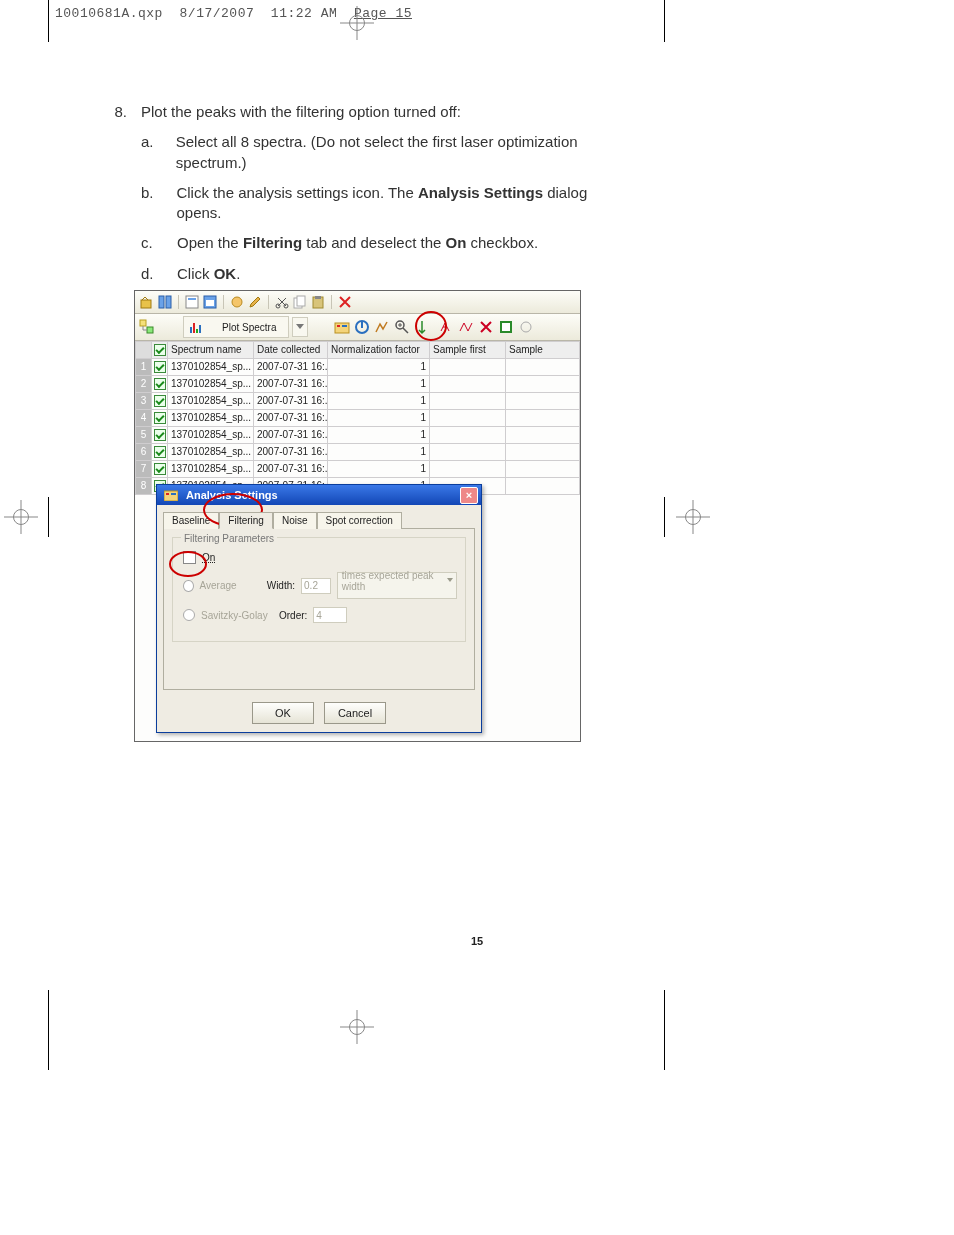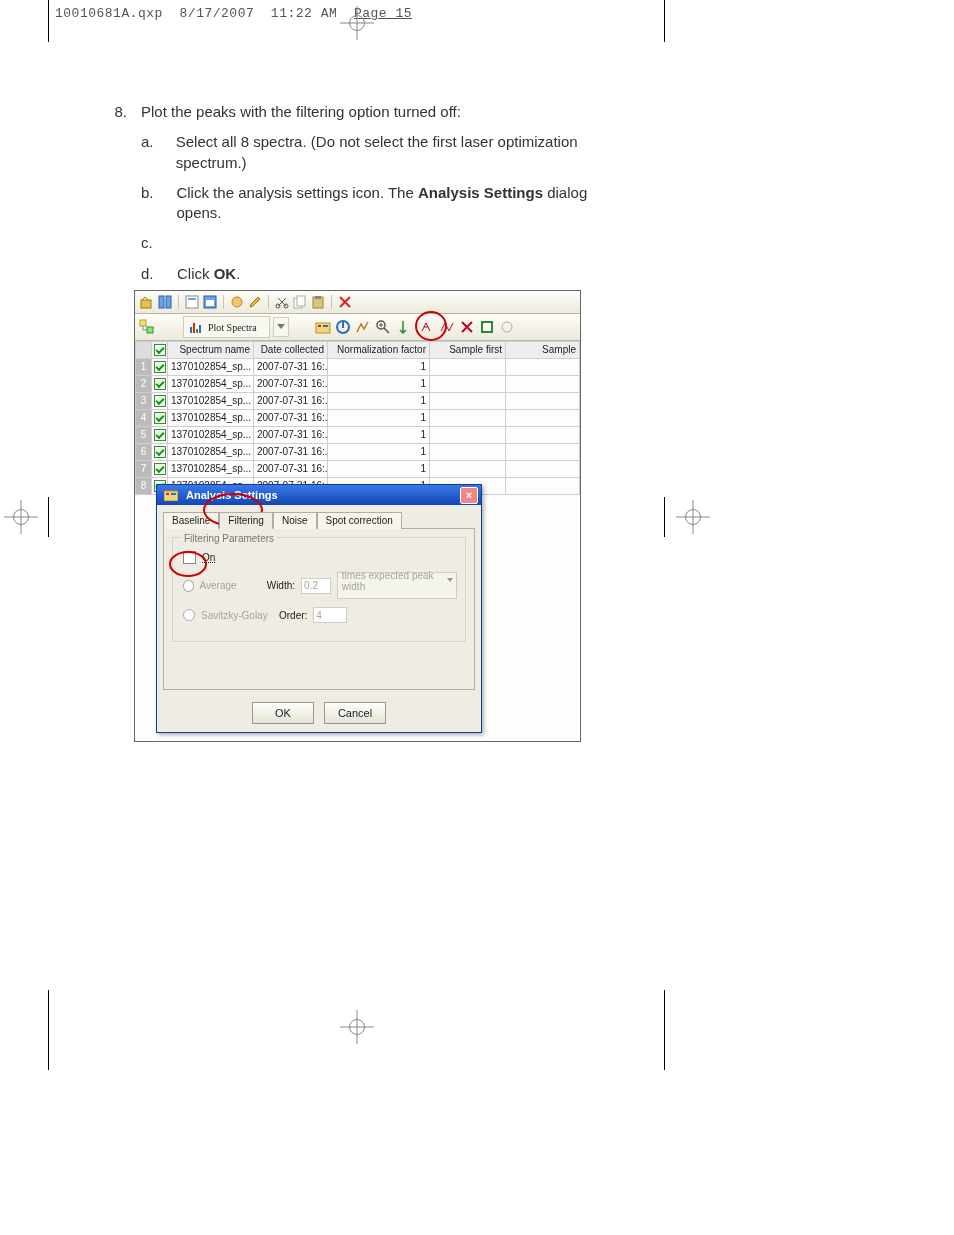--- a/index.html
+++ b/index.html
@@ -22,28 +22,28 @@
 .sub{display:flex;column-gap:14px;margin:10px 0 0 36px;}
 .sub-lt{width:22px;}
 
 .shot{position:absolute;left:134px;top:290px;width:445px;height:450px;border:1px solid #666;background:#fdfdfc;font-family:Tahoma,Arial,sans-serif;font-size:10px;color:#222;overflow:hidden;}
 
 .tbar{display:flex;align-items:center;height:22px;border-bottom:1px solid #b9b6a8;padding:0 4px;gap:2px;background:linear-gradient(#fdfdf8,#eceadb);}
 .tbar .sep{width:1px;height:14px;background:#c8c5b6;margin:0 3px;}
 .ticon{width:16px;height:16px;display:flex;align-items:center;justify-content:center;}
 .ticon svg{display:block;}
 .tbar2{display:flex;align-items:center;height:26px;border-bottom:1px solid #b9b6a8;padding:0 4px;gap:4px;background:linear-gradient(#fdfdf8,#eceadb);}
-.plot-btn{display:flex;align-items:center;gap:6px;height:20px;padding:0 12px 0 6px;border:1px solid #cfcdbe;background:#f9f8f0;font-family:Liberation Serif, serif;}
+.plot-btn{display:flex;align-items:center;gap:20px;height:20px;padding:0 12px 0 6px;border:1px solid #cfcdbe;background:#f9f8f0;}
 .plot-btn .bars span{display:inline-block;width:2px;margin-right:1px;background:#2a6fbf;}
 .plot-btn .bars{display:flex;align-items:flex-end;height:12px;}
 .drop{width:14px;height:18px;border:1px solid #cfcdbe;display:flex;align-items:center;justify-content:center;background:#f9f8f0;margin-left:-1px;}
 
 .stable{width:100%;border-collapse:collapse;table-layout:fixed;}
 .stable th,.stable td{border:1px solid #cfcdcf;padding:1px 3px;height:14px;line-height:14px;white-space:nowrap;overflow:hidden;font-size:10px;}
-.stable th{background:#eee;font-weight:normal;text-align:right;}
+.stable th{background:#eee;font-weight:normal;text-align:left;}
 .rownum{width:14px;text-align:center;background:#bbb;color:#fff;font-size:9px;}
 .chkcell{width:14px;padding:1px!important;}
 .chkcell .c{width:10px;height:10px;border:1px solid #3a8a3a;background:#eaffea;position:relative;margin:auto;}
 .chkcell .c::after{content:"";position:absolute;left:1px;top:2px;width:6px;height:3px;border-left:2px solid #1a8a1a;border-bottom:2px solid #1a8a1a;transform:rotate(-45deg);}
 .norm{text-align:right;padding-right:6px;}
 
 .callout{position:absolute;border:2px solid #c00;border-radius:50%;pointer-events:none;}
 
 .dialog{position:absolute;left:156px;top:484px;width:324px;border:1px solid #0a3d9c;background:#efece3;font-family:Tahoma,Arial,sans-serif;font-size:10px;box-shadow:2px 2px 4px rgba(0,0,0,.3);}
 .dlg-title{height:20px;background:linear-gradient(#3a78e7,#1246b5);display:flex;align-items:center;justify-content:space-between;padding:0 3px;}
@@ -105,20 +105,21 @@
     <div class="sub">
         <div class="sub-lt">a.</div>
       <div><span>Select all 8 spectra. (Do not select the first laser optimization spectrum.)</span></div>
       </div>
     <div class="sub">
         <div class="sub-lt">b.</div>
       <div><span>Click the analysis settings icon. The </span><b>Analysis Settings</b><span> dialog opens.</span></div>
       </div>
     <div class="sub">
         <div class="sub-lt">c.</div>
+      <div><span>Open the </span><b>Filtering</b><span> tab and deselect the </span><b>On</b><span> checkbox.</span></div>
       </div>
     <div class="sub">
         <div class="sub-lt">d.</div>
       <div><span>Click </span><b>OK</b><span>.</span></div>
       </div>
   </div>
 
   <div class="shot">
 
     <div class="tbar">
@@ -430,13 +431,14 @@
     </div>
     <div class="dlg-btns">
       <div class="btn">OK</div>
       <div class="btn">Cancel</div>
     </div>
 
     <div class="callout" style="left:46px;top:8px;width:56px;height:30px;"></div>
     <div class="callout" style="left:12px;top:66px;width:34px;height:22px;"></div>
   </div>
 
+  <div class="pgnum">15</div>
 </div>
 
 </body></html>

